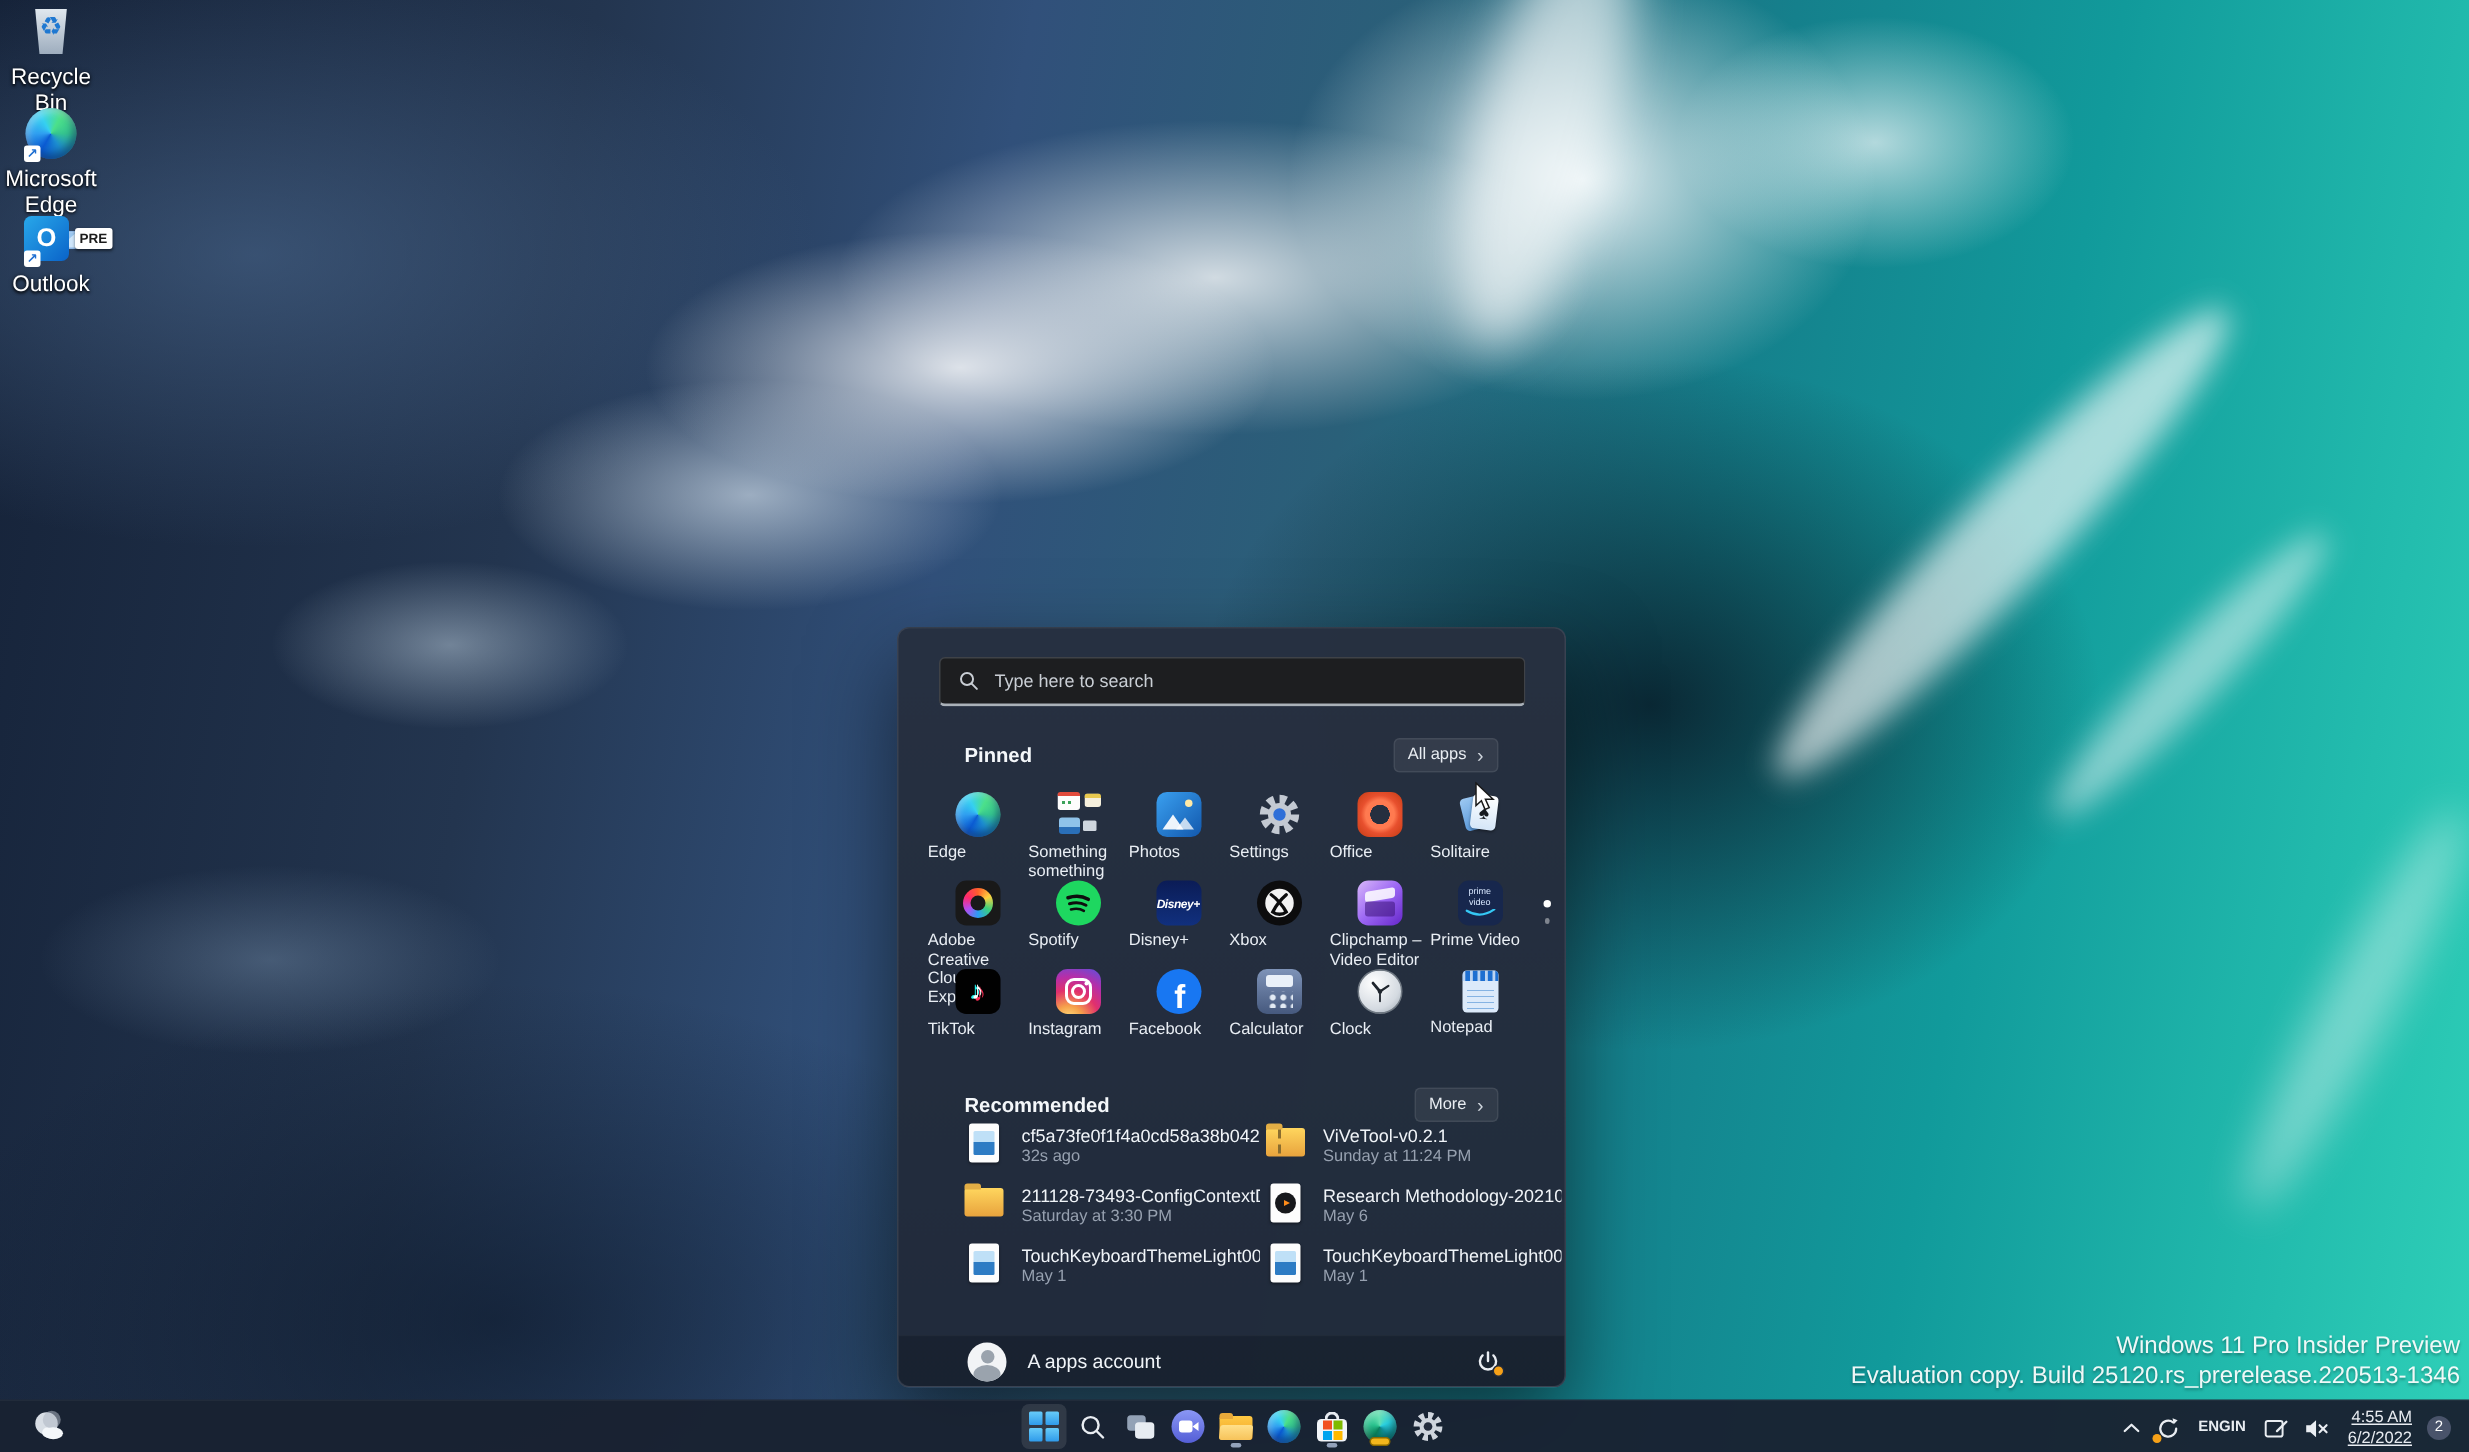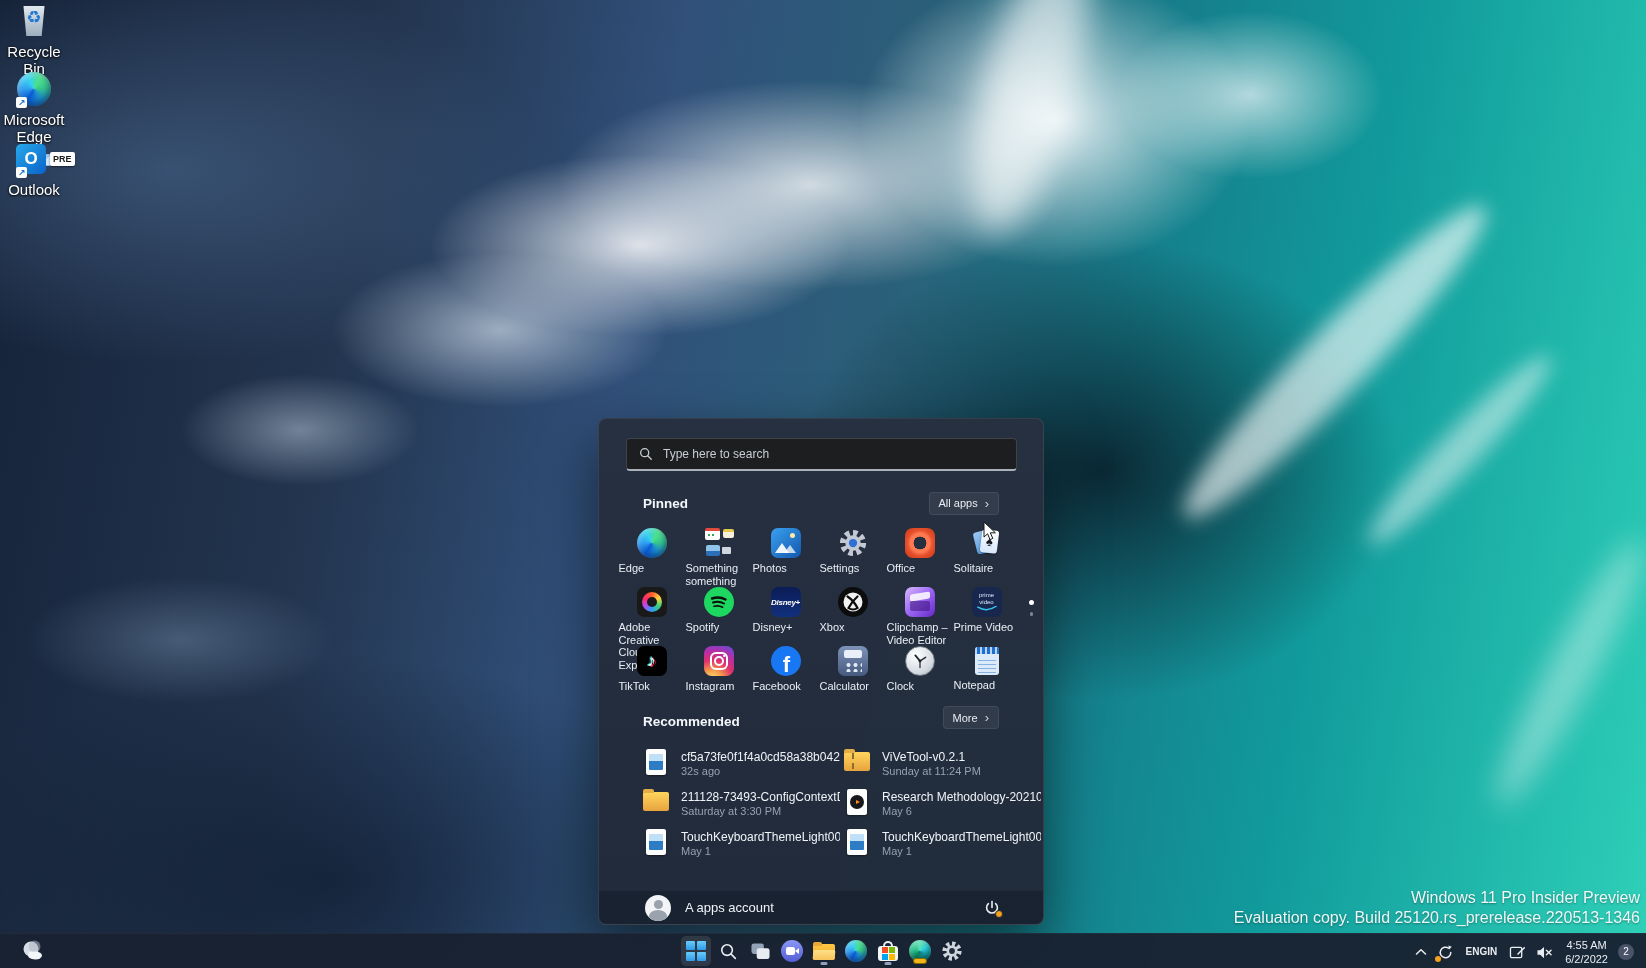--- a/index.html
+++ b/index.html
@@ -61,21 +61,21 @@
     background:linear-gradient(180deg,rgba(39,48,64,.985),rgba(33,42,58,.985));
     border:1px solid rgba(255,255,255,.09); border-radius:8px;
     box-shadow:0 24px 58px rgba(0,0,0,.55); }
   .sm-search{ position:absolute; left:27px; top:19px; width:391px; height:33px;
     background:#1d1e20; border:1px solid #3f4247; border-bottom:2px solid #aab1b8;
     border-radius:4px; display:flex; align-items:center; padding:0 12px; }
   .sm-search svg{ width:14px; height:14px; margin-right:10px; }
   .sm-search input{ flex:1; background:transparent; border:none; outline:none; color:#fff; font-size:12px; font-family:inherit; }
   .sm-search input::placeholder{ color:#c9ced4; }
   .sm-head{ position:absolute; left:44px; right:44px; height:24px; display:flex; justify-content:space-between; align-items:center; }
-  .sm-head.pinned{ top:72px; } .sm-head.rec{ top:286px;align-items:flex-end; }
+  .sm-head.pinned{ top:72px; } .sm-head.rec{ top:305px; }
   .sm-head .h-label{ font-size:13.5px; font-weight:bold; color:#f4f7fa; }
   .sm-btn{ display:flex; align-items:center; gap:7px; background:rgba(255,255,255,.065); border:1px solid rgba(255,255,255,.08);
     border-radius:4px; padding:4px 9px; font-size:11px; color:#e9edf2; cursor:pointer; }
   .sm-btn .chev{ font-size:13px; line-height:1; color:#cfd5dc; }
   
   .app-grid{ position:absolute; left:19px; top:103px; display:grid; grid-template-columns:repeat(6,67px); grid-auto-rows:59px; }
   .tile{ display:flex; flex-direction:column; align-items:center; padding-top:6px; cursor:pointer; border-radius:4px; }
   .app-label{ margin-top:4px; font-size:11px; line-height:1.15; color:#e9eef4; text-align:left; width:66px; }
   .ai{ width:30px; height:30px; position:relative; flex:none; }
   .rnd{ border-radius:7px; }
@@ -191,21 +191,21 @@
     display:grid; grid-template-columns:6px 6px; grid-template-rows:6px 6px; gap:1px; align-content:center; justify-content:center; }
   .store-bag .body i:nth-child(1){ background:#f25022; } .store-bag .body i:nth-child(2){ background:#7fba00; }
   .store-bag .body i:nth-child(3){ background:#00a4ef; } .store-bag .body i:nth-child(4){ background:#ffb900; }
   .canary{ position:relative; }
   .canary .tb-edge{ background:conic-gradient(from 210deg,#0a7f5a,#27c08c,#64e0b0,#2ad0e0,#118f9b,#0a7f5a); border-radius:50%;
     box-shadow:inset -2px -3px 5px rgba(0,40,30,.5), inset 2px 2px 4px rgba(255,255,255,.3); }
   .canary .pill{ position:absolute; left:50%; transform:translateX(-50%); bottom:2px; width:14px; height:6px; border-radius:3px; background:#f2b61c; border:1px solid #8a6a00; }
   .tb-tray{ position:absolute; right:0; top:0; height:35px; display:flex; align-items:center; padding-right:12px; }
   .tray-btn{ height:30px; margin-top:1px; display:flex; align-items:center; justify-content:center; padding:0 5px; border-radius:5px; cursor:pointer; position:relative; }
   .lang{ font-size:10px; line-height:1.15; text-align:center; color:#e9edf2; padding:0 7px;font-weight:bold; }
-  .clock-txt{ font-size:11px; line-height:1.3; text-align:center; color:#e9edf2; padding:0 7px; }
+  .clock-txt{ font-size:11px; line-height:1.3; text-align:right; color:#e9edf2; padding:0 7px;text-decoration:underline; }
   .notif-badge{ width:16px; height:16px; border-radius:50%; background:#49536a; color:#fff; font-size:10px;
     display:flex; align-items:center; justify-content:center; margin-left:3px; }
   .odot-sm{ position:absolute; left:3px; bottom:5px; width:6px; height:6px; border-radius:50%; background:#f6a118; }
   
   .cursor{ position:absolute; left:983px; top:521px; pointer-events:none; }
 </style>
 </head>
 <body>
 
 <div id="canvas">

